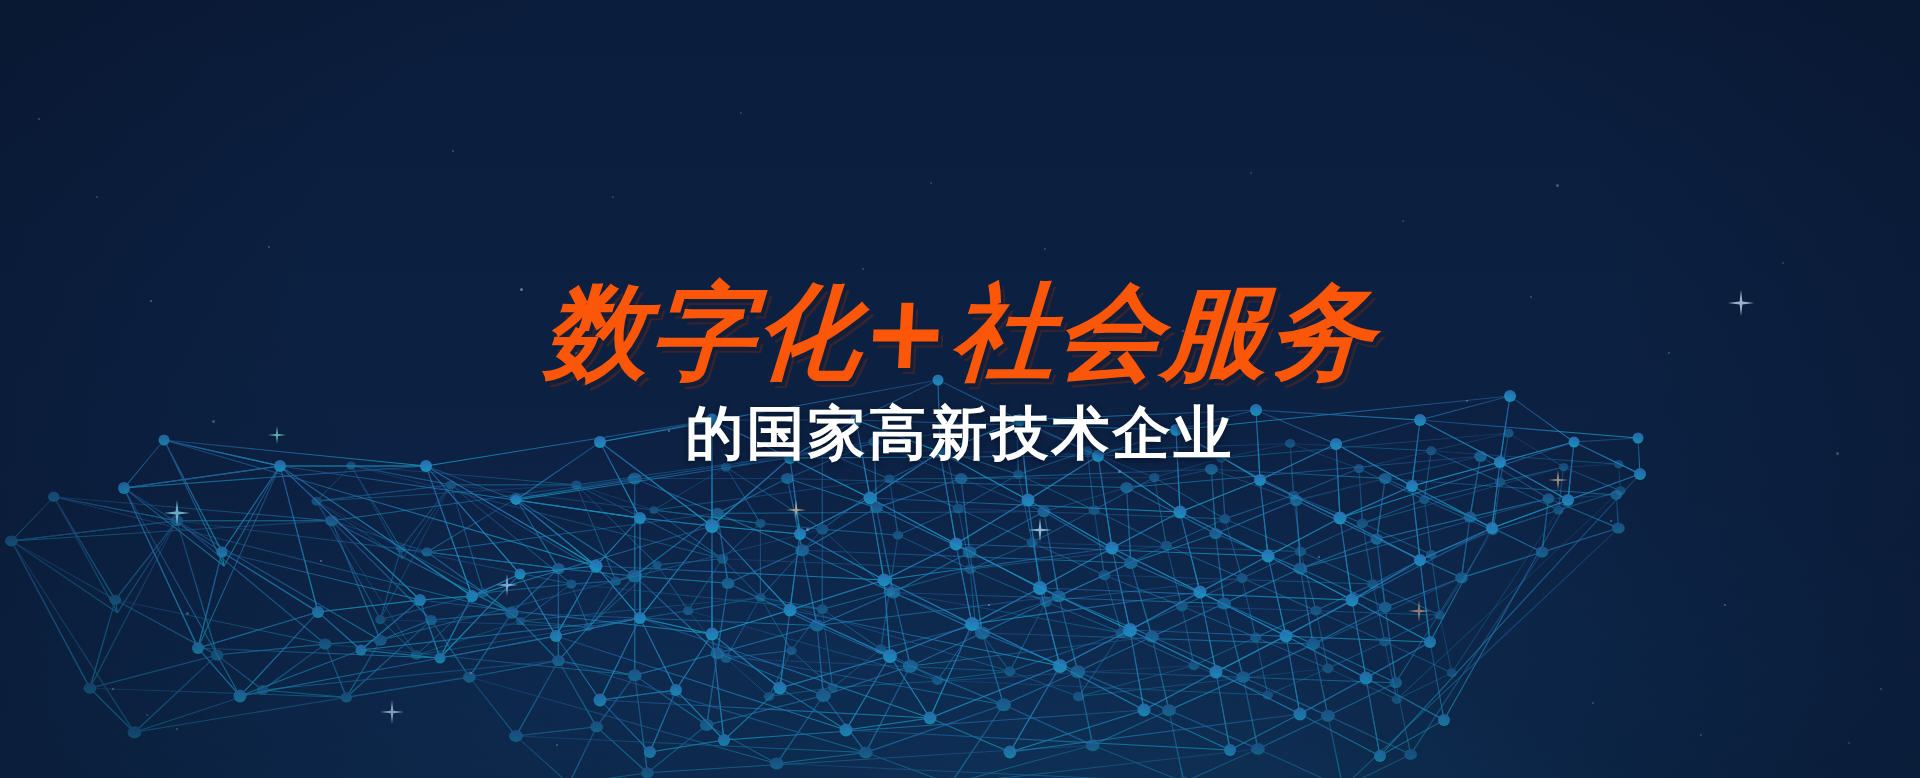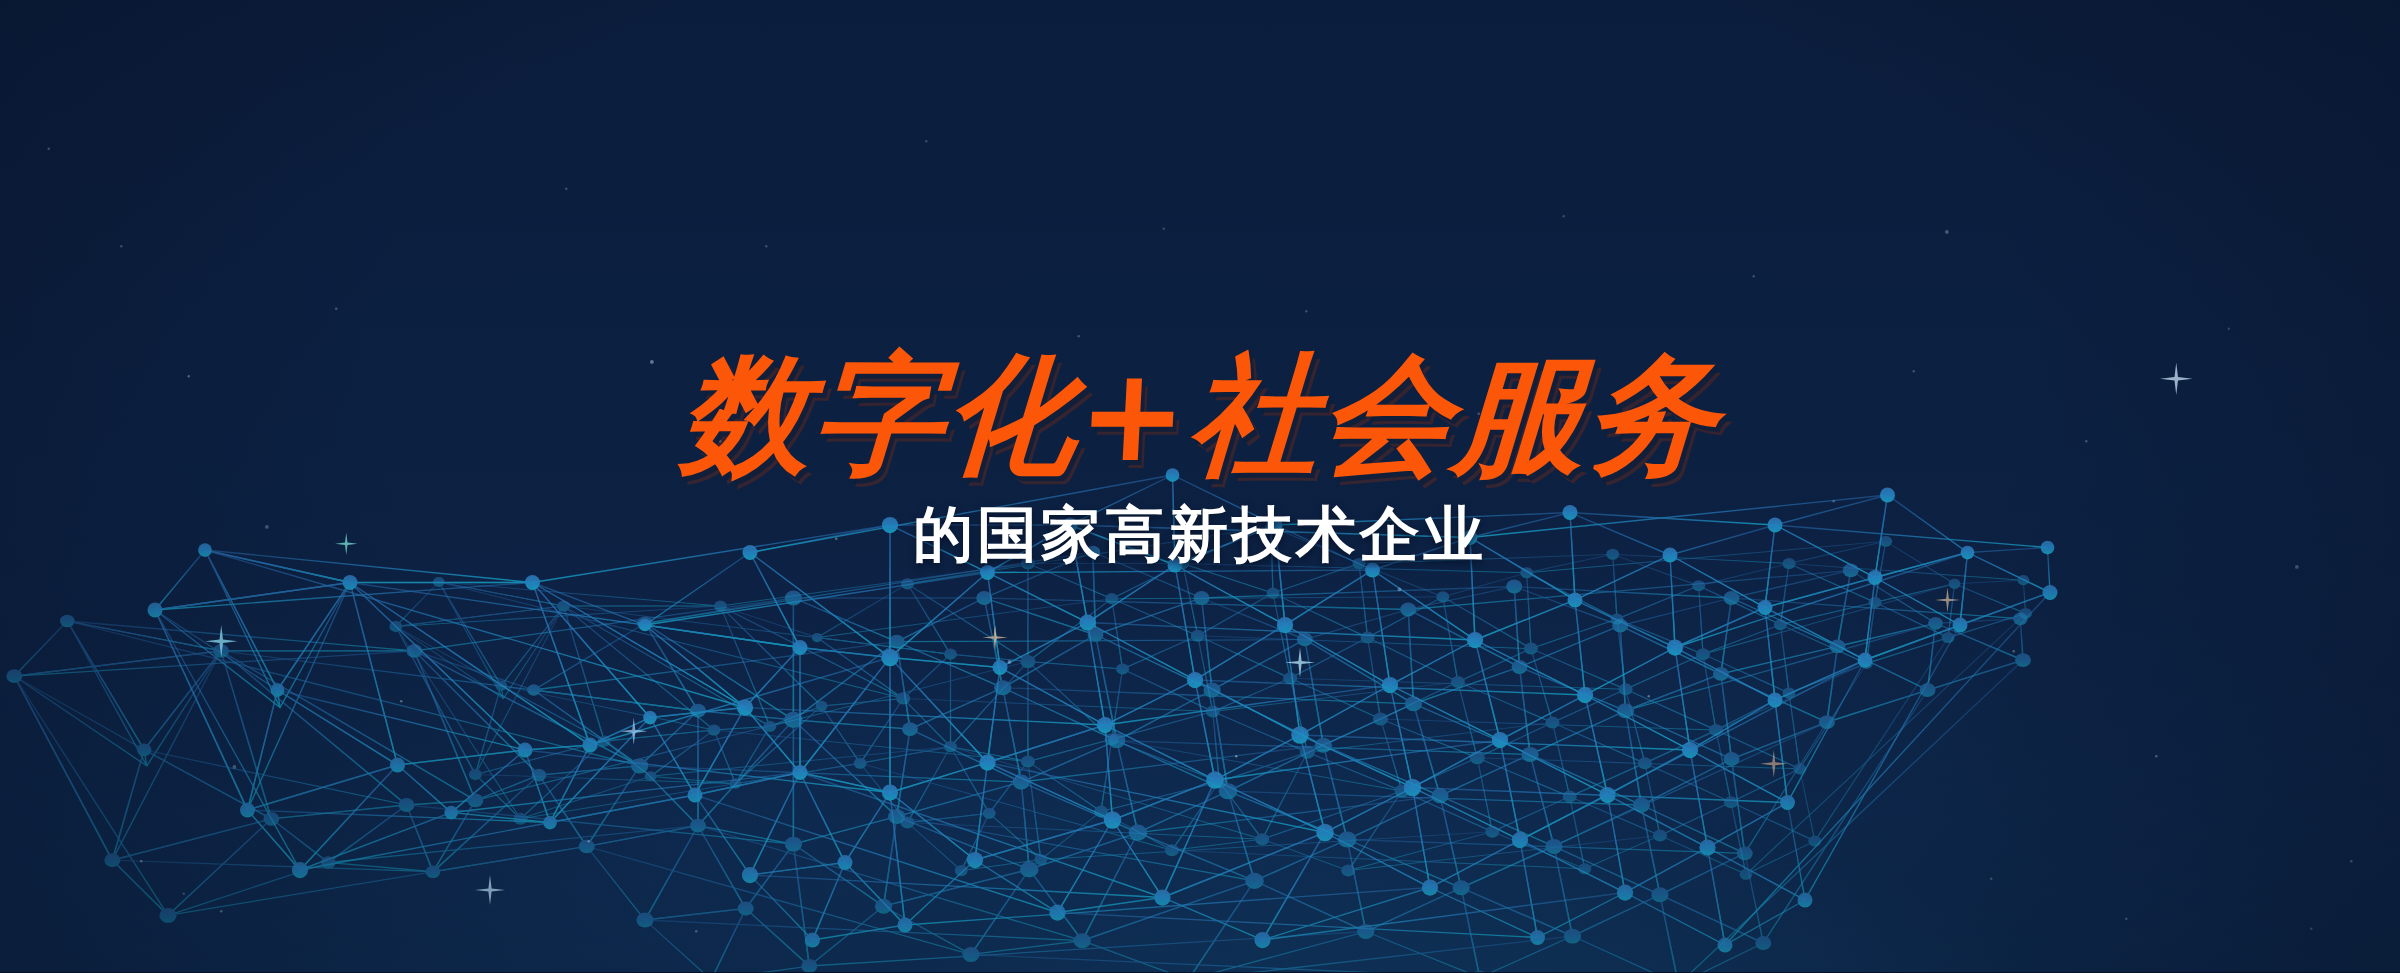--- a/index.html
+++ b/index.html
@@ -79,21 +79,21 @@
     text-shadow:
        3px 4px 0 rgba(12, 30, 60, 0.85),
        5px 6px 0 rgba(150, 45, 10, 0.30);
     white-space: nowrap;
     margin: 0;
     transform: skewX(-3deg);
   }
   .subtitle {
     font-family: "DejaVu Serif", "Liberation Serif", serif;
     font-weight: 700;
-    font-size: 48px;
+    font-size: 58px;
     line-height: 1.1;
     letter-spacing: 3px;
     color: #ffffff;
     margin: 16px 0 0 0;
     white-space: nowrap;
     text-shadow: 0 2px 6px rgba(6, 18, 40, 0.85);
   }
 </style>
 </head>
 <body>

